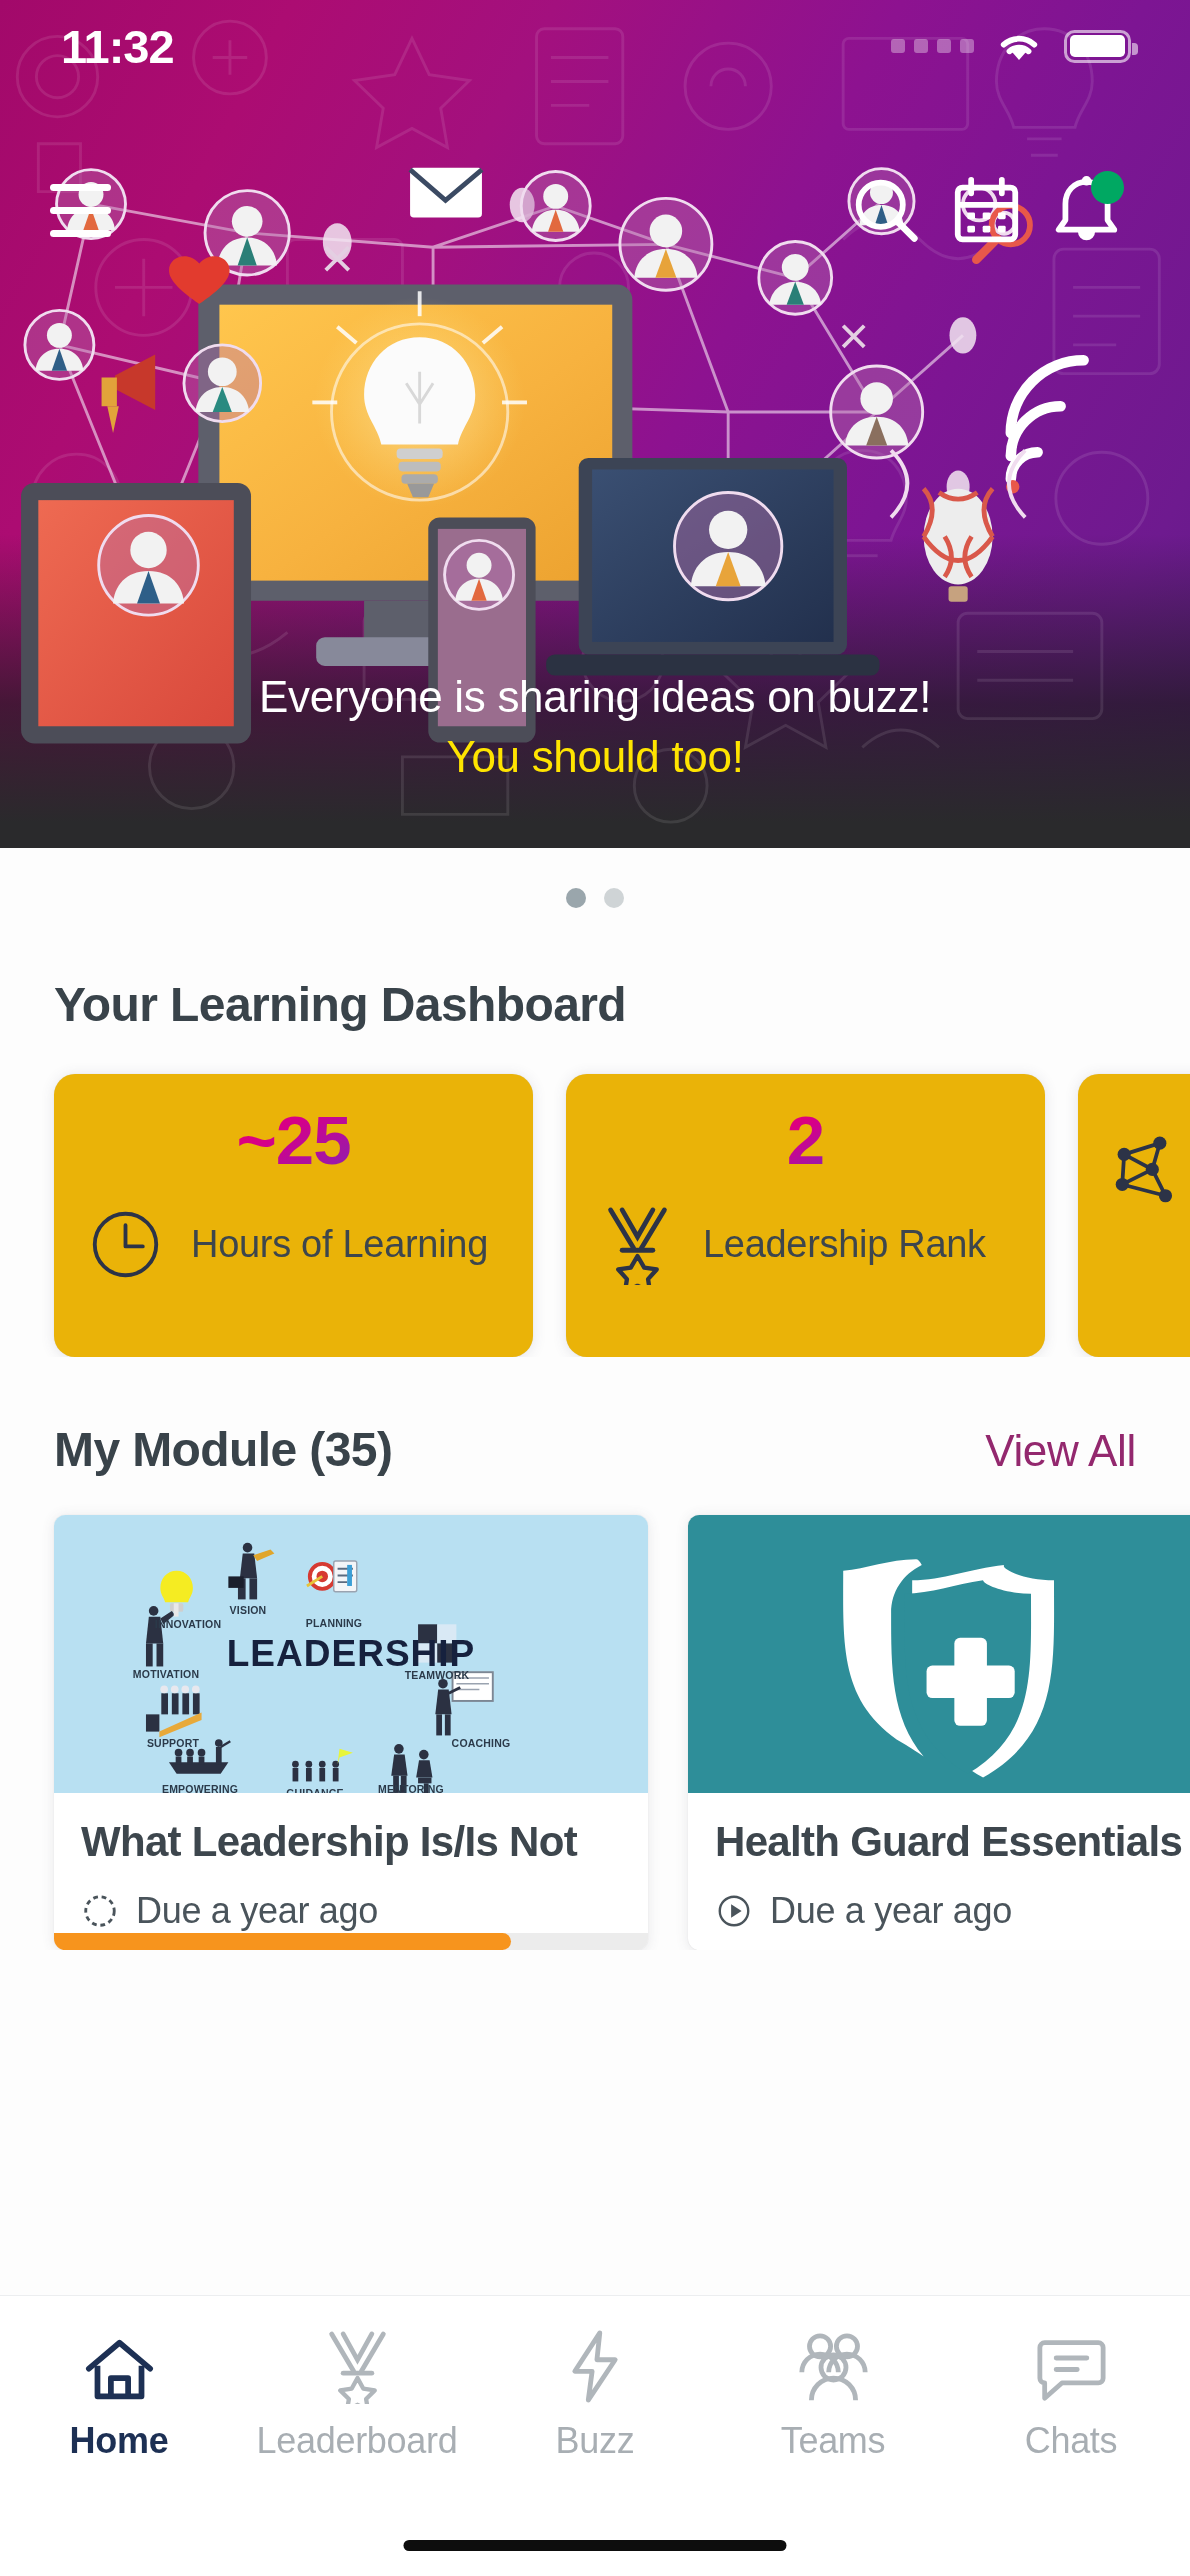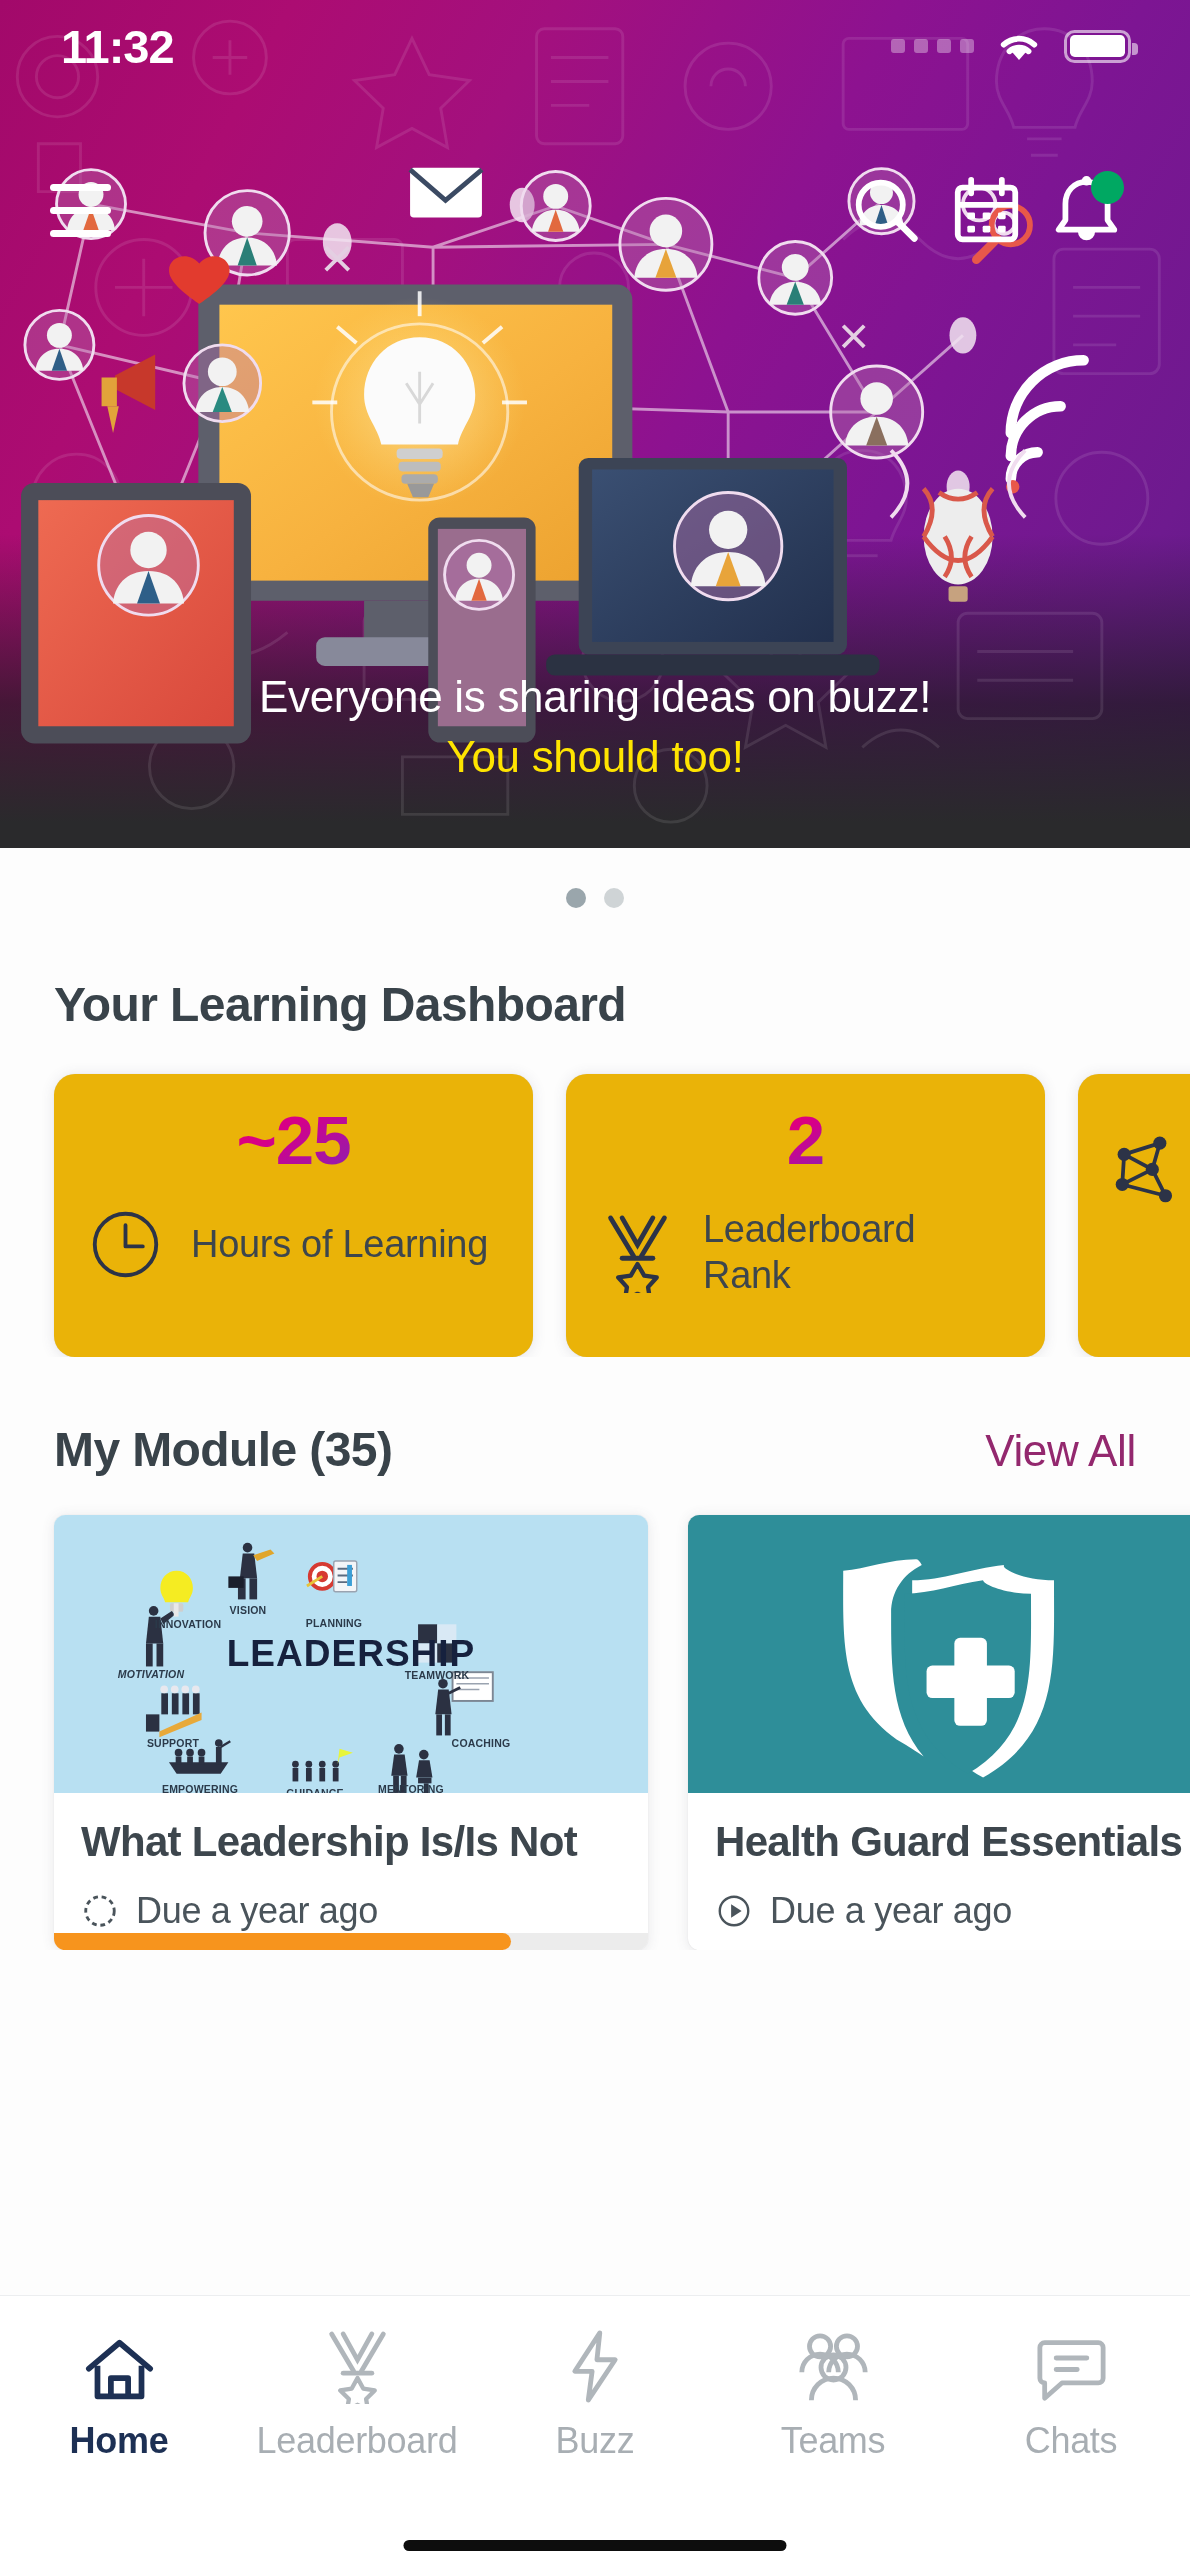--- a/index.html
+++ b/index.html
@@ -483,21 +483,21 @@
       <div class="stat-num">2</div>
       <div class="stat-body">
         <div class="stat-ic">
           <svg width="73" height="81" viewBox="0 0 76 84">
             <path d="M10 6 L34 46 M66 6 L42 46" fill="none" stroke="#2c3347" stroke-width="5" stroke-linecap="round"></path>
             <path d="M22 6 L38 34 L54 6" fill="none" stroke="#2c3347" stroke-width="5" stroke-linecap="round"></path>
             <path d="M22 48 H54" stroke="#2c3347" stroke-width="5" stroke-linecap="round"></path>
             <path d="M38 54 l7 12 13 2 -9 10 2 13 -13 -6 -13 6 2 -13 -9 -10 13 -2z" fill="none" stroke="#2c3347" stroke-width="4.5" stroke-linejoin="round"></path>
           </svg>
         </div>
-        <div class="stat-label">Leaderboard Rank</div>
+        <div class="stat-label">Leadership Rank</div>
       </div>
     </div>
 
     <div class="stat-card">
       <div class="stat-num"></div>
       <div class="stat-body">
         <div class="stat-ic">
           <svg width="79" height="79" viewBox="0 0 82 82">
             <g stroke="#2c3347" stroke-width="4" fill="none">
               <path d="M14 26 L52 14 L44 42 L14 26 M14 26 L12 58 L44 42 M12 58 L58 70 L44 42 M52 14 L44 42"></path>
@@ -632,21 +632,21 @@
             <circle cx="34" cy="6" r="5" fill="#2b3142"></circle>
             <path d="M29 12 h11 l3 18 h-17z" fill="#2b3142"></path>
             <rect x="28" y="30" width="14" height="6" fill="#2b3142"></rect>
             <rect x="34" y="36" width="5" height="12" fill="#2b3142"></rect>
           </g>
         </svg>
         <div class="lead-word">LEADERSHIP</div>
         <div class="lead-lbl" style="left:134px; top:103px;">INNOVATION</div>
         <div class="lead-lbl" style="left:194px; top:89px;">VISION</div>
         <div class="lead-lbl" style="left:280px; top:102px;">PLANNING</div>
-        <div class="lead-lbl" style="left:97px; top:153px;font-style:italic;">MOTIVATION</div>
+        <div class="lead-lbl" style="left:112px; top:153px;">MOTIVATION</div>
         <div class="lead-lbl" style="left:383px; top:154px;">TEAMWORK</div>
         <div class="lead-lbl" style="left:119px; top:222px;">SUPPORT</div>
         <div class="lead-lbl" style="left:408px; top:222px;padding-left:38px;">COACHING</div>
         <div class="lead-lbl" style="left:146px; top:268px;">EMPOWERING</div>
         <div class="lead-lbl" style="left:261px; top:272px;">GUIDANCE</div>
         <div class="lead-lbl" style="left:357px; top:268px;">MENTORING</div>
       </div>
       <div class="mod-info">
         <div class="mod-name">What Leadership Is/Is Not</div>
         <div class="mod-due">

